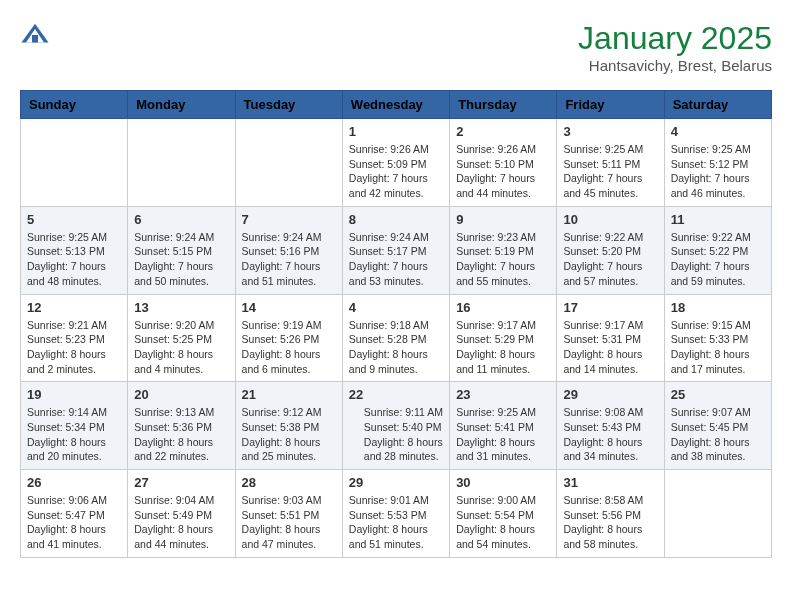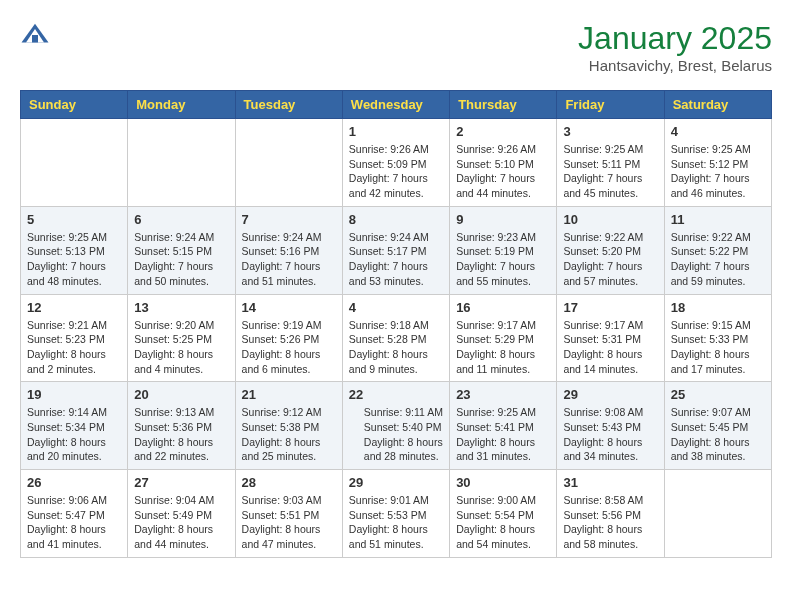--- a/index.html
+++ b/index.html
@@ -46,21 +46,21 @@
       font-size: 15px;
       color: #555;
     }
     .calendar {
       width: 100%;
       border-collapse: collapse;
       border: 1px solid #ccc;
     }
     .calendar th {
       background-color: #3465a4;
-      color: #fde047;
+      color: #000000;
       padding: 6px 8px;
       font-size: 13px;
       font-weight: bold;
       text-align: left;
       border: 1px solid #2a5190;
     }
     .calendar td {
       vertical-align: top;
       border: 1px solid #ccc;
       padding: 5px 6px;

